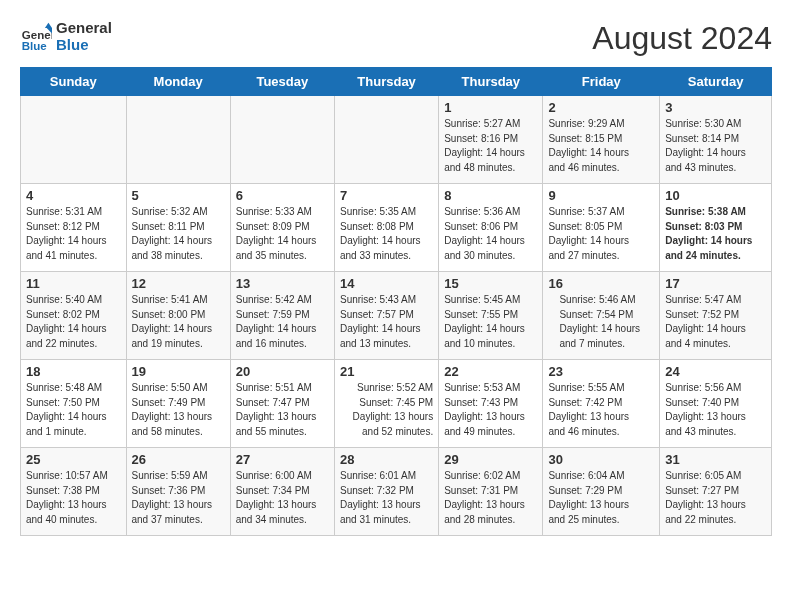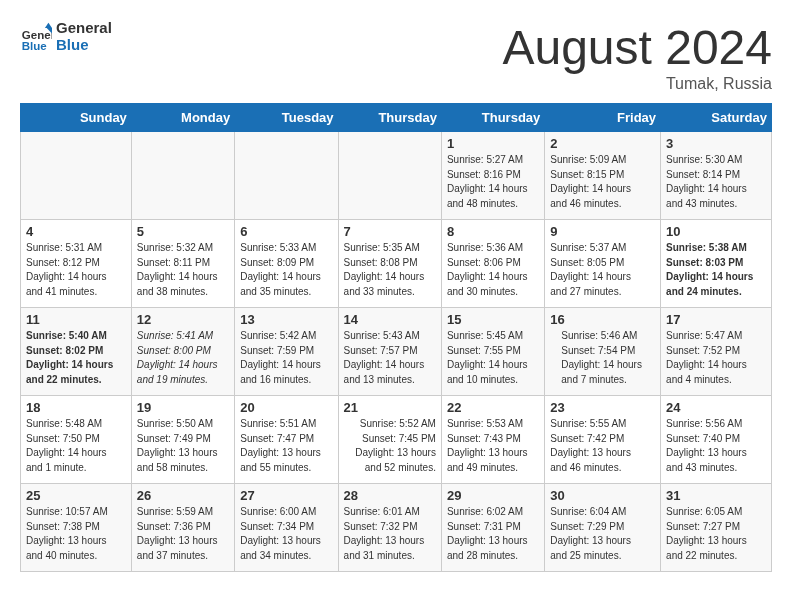--- a/index.html
+++ b/index.html
@@ -22,40 +22,40 @@
       gap: 4px;
     }
     .logo-icon {
       width: 32px;
       height: 32px;
     }
     .title-block {
       text-align: right;
     }
     .month-year {
-      font-size: 48px;
+      font-size: 32px;
       font-weight: normal;
       color: #333;
     }
     .location {
       font-size: 16px;
       color: #555;
     }
     table {
       width: 100%;
       border-collapse: collapse;
       font-size: 11px;
     }
     thead tr {
       background-color: #1a6fb5;
       color: #fff;
     }
     thead th {
       padding: 6px 4px;
-      text-align: right;
+      text-align: center;
       font-size: 13px;
       font-weight: bold;
       border: 1px solid #1a6fb5;
     }
     tbody tr {
       vertical-align: top;
     }
     tbody td {
       border: 1px solid #ccc;
       padding: 4px 5px;
@@ -95,21 +95,20 @@
       <polygon points="28,8 36,8 32,2" fill="#1a6fb5"></polygon>
       <polygon points="30,8 36,8 36,14" fill="#1a6fb5"></polygon>
     </svg>
     <div style="display:flex;flex-direction:column;line-height:1.1">
       <span style="font-size:15px;font-weight:bold;color:#333;">General</span>
       <span style="font-size:15px;font-weight:bold;color:#1a6fb5;">Blue</span>
     </div>
   </div>
   <div class="title-block">
     <div class="month-year">August 2024</div>
-    <div class="location">Tumak, Russia</div>
   </div>
 </div>
 
 <table>
   <thead>
     <tr>
     <th>Sunday</th>
         <th>Monday</th>
         <th>Tuesday</th>
         <th>Thursday</th>
@@ -126,21 +125,21 @@
         <td class="empty-cell"></td>
         <td>
           <span class="day-num">1</span>
           <div class="day-info" style="white-space: pre-line;">Sunrise: 5:27 AM
 Sunset: 8:16 PM
 Daylight: 14 hours
 and 48 minutes.</div>
         </td>
         <td>
           <span class="day-num">2</span>
-          <div class="day-info" style="white-space: pre-line;">Sunrise: 5:09 AM
+          <div class="day-info" style="white-space: pre-line;">Sunrise: 9:29 AM
 Sunset: 8:15 PM
 Daylight: 14 hours
 and 46 minutes.</div>
         </td>
         <td>
           <span class="day-num">3</span>
           <div class="day-info" style="white-space: pre-line;">Sunrise: 5:30 AM
 Sunset: 8:14 PM
 Daylight: 14 hours
 and 43 minutes.</div>
@@ -193,28 +192,28 @@
           <span class="day-num">10</span>
           <div class="day-info" style="white-space: pre-line; font-weight: bold;">Sunrise: 5:38 AM
 Sunset: 8:03 PM
 Daylight: 14 hours
 and 24 minutes.</div>
         </td>
       </tr>
       <tr>
         <td>
           <span class="day-num">11</span>
-          <div class="day-info" style="white-space: pre-line; font-weight: bold;">Sunrise: 5:40 AM
+          <div class="day-info" style="white-space: pre-line;">Sunrise: 5:40 AM
 Sunset: 8:02 PM
 Daylight: 14 hours
 and 22 minutes.</div>
         </td>
         <td>
           <span class="day-num">12</span>
-          <div class="day-info" style="white-space: pre-line; font-style: italic;">Sunrise: 5:41 AM
+          <div class="day-info" style="white-space: pre-line;">Sunrise: 5:41 AM
 Sunset: 8:00 PM
 Daylight: 14 hours
 and 19 minutes.</div>
         </td>
         <td>
           <span class="day-num">13</span>
           <div class="day-info" style="white-space: pre-line;">Sunrise: 5:42 AM
 Sunset: 7:59 PM
 Daylight: 14 hours
 and 16 minutes.</div>

